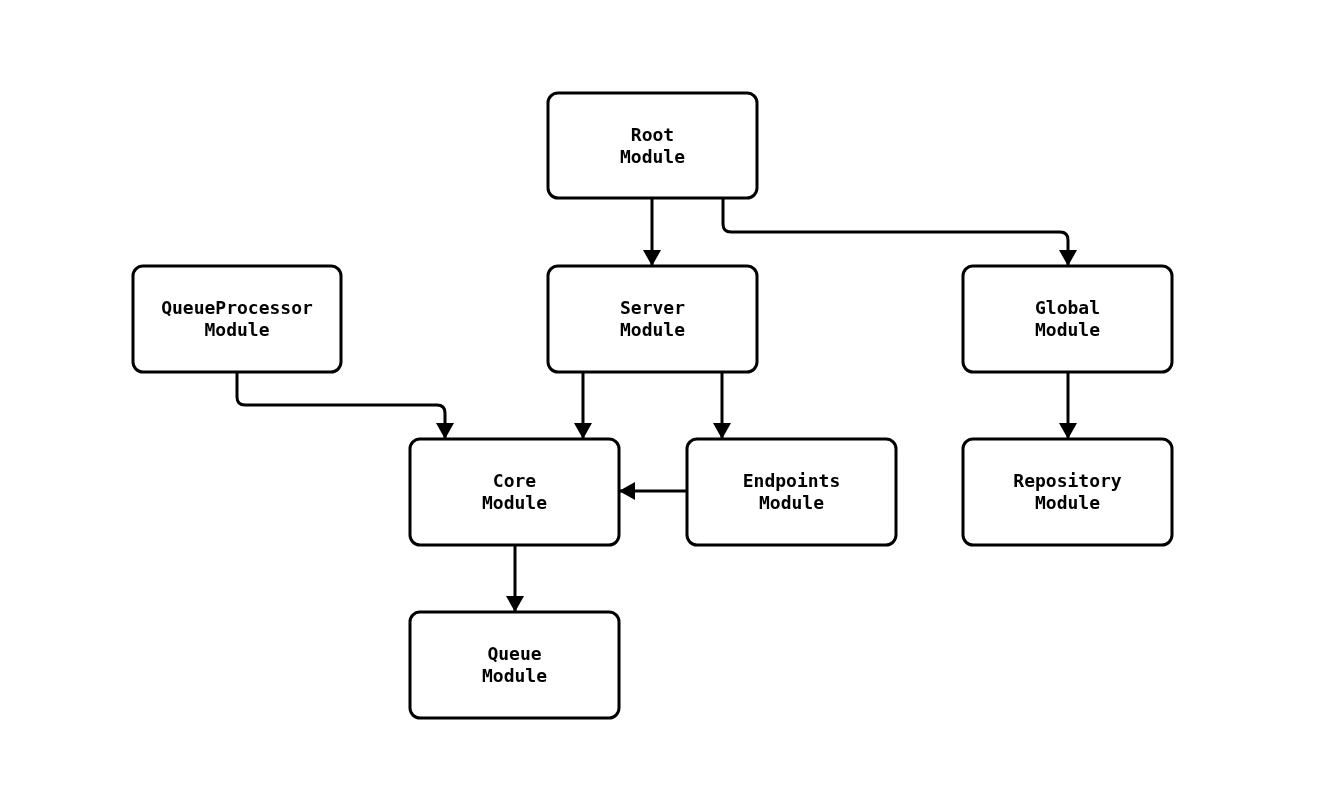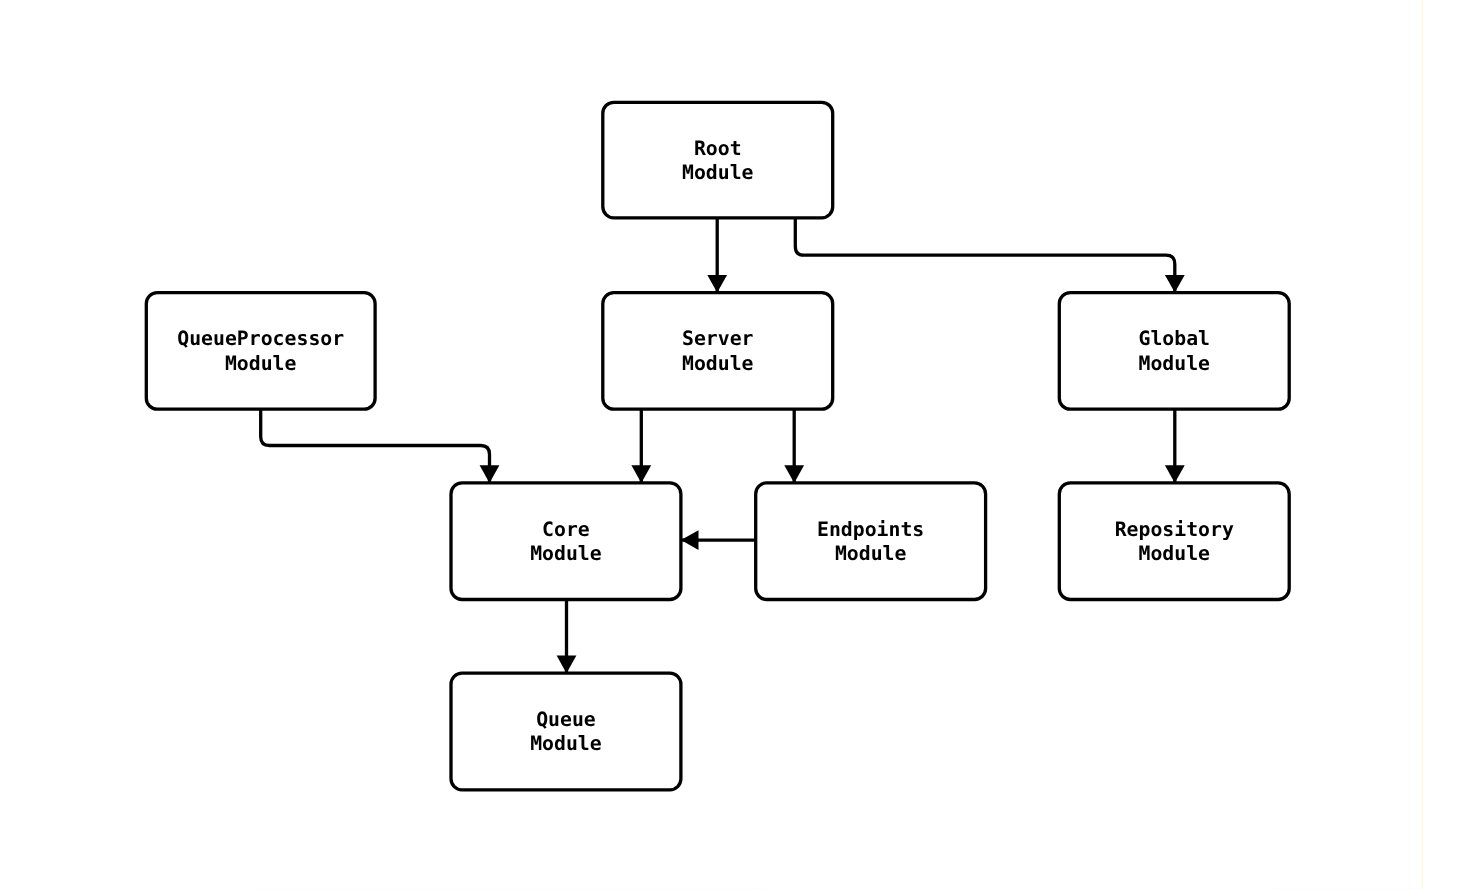--- a/index.html
+++ b/index.html
@@ -4,21 +4,21 @@
 <style>
   html, body {
     margin: 0;
     padding: 0;
     background: #ffffff;
   }
   #stage {
     position: relative;
     width: 1293px;
     height: 809px;
-    background: #fde047;
+    background: #be185d;
     overflow: hidden;
     font-family: "DejaVu Sans Mono", monospace;
   }
   svg text {
     font-family: "DejaVu Sans Mono", "Liberation Mono", monospace;
     font-weight: bold;
     font-size: 18px;
   }
 </style>
 </head>

